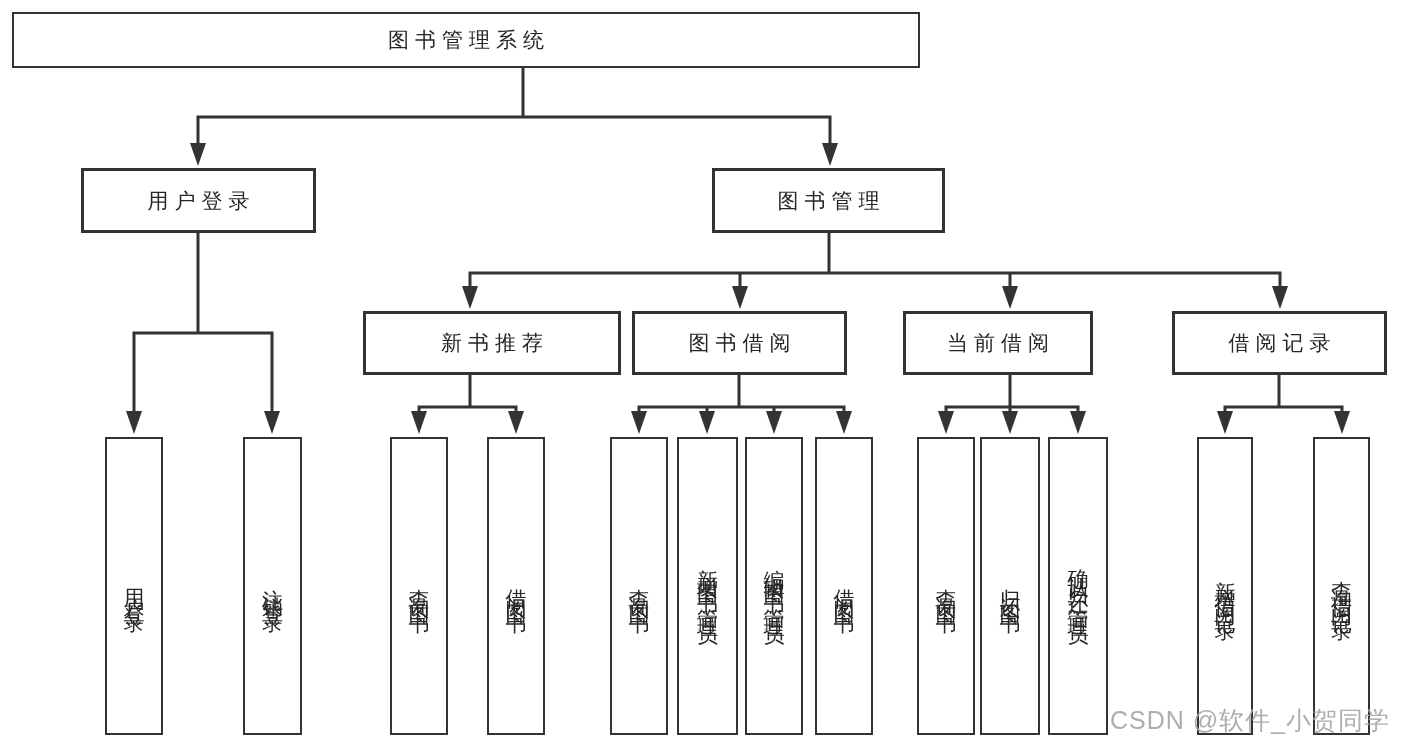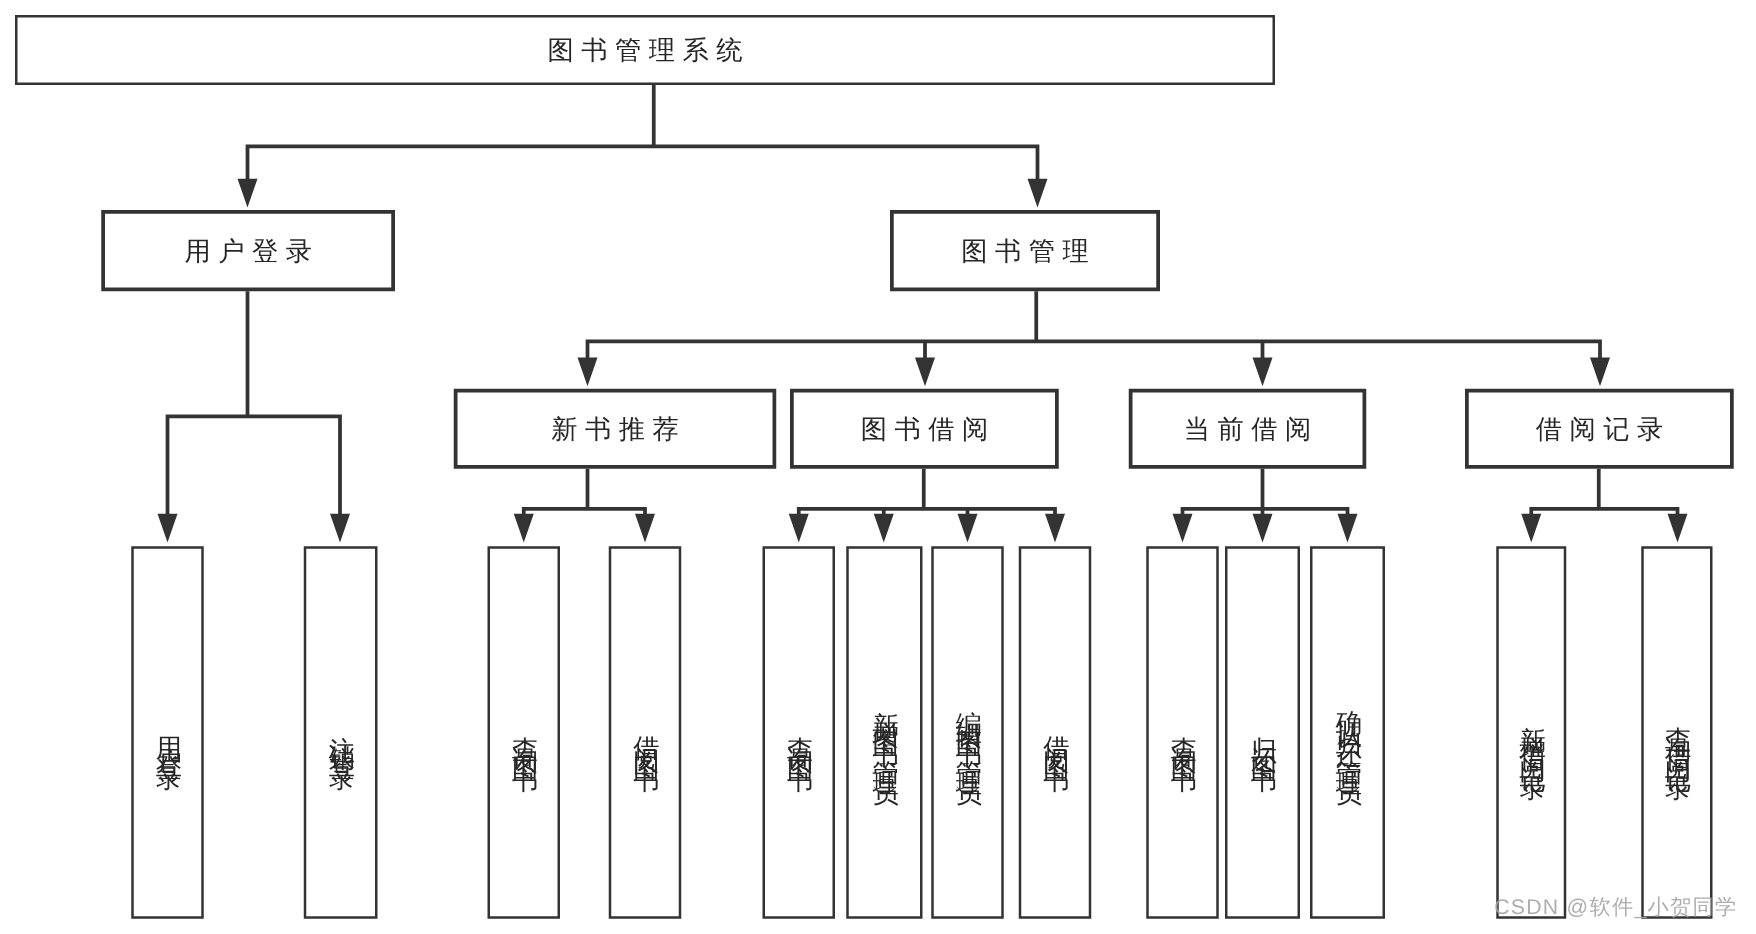--- a/index.html
+++ b/index.html
@@ -46,24 +46,24 @@
     writing-mode: vertical-rl;
     text-orientation: mixed;
     letter-spacing: 8px;
     font-size: 21px;
     border-width: 2px;
     padding-left: 0;
     padding-top: 4px;
     white-space: normal;
   }
   
-  #n-root           { left: 12px;   top: 12px;  width: 1008px; height: 56px; border-width: 2px; }
+  #n-root           { left: 12px;   top: 12px;  width: 908px; height: 56px; border-width: 2px; }
   
   #n-user-login     { left: 81px;   top: 168px; width: 235px;  height: 65px; }
-  #n-book-mgmt      { left: 712px;  top: 168px; width: 216px;  height: 65px; }
+  #n-book-mgmt      { left: 712px;  top: 168px; width: 233px;  height: 65px; }
   
   #n-new-book-rec   { left: 363px;  top: 311px; width: 258px;  height: 64px; }
   #n-book-borrow    { left: 632px;  top: 311px; width: 215px;  height: 64px; }
   #n-current-borrow { left: 903px;  top: 311px; width: 190px;  height: 64px; }
   #n-borrow-record  { left: 1172px; top: 311px; width: 215px;  height: 64px; }
   
   #n-leaf-user-login  { left: 105px;  top: 437px; width: 58px; height: 298px; }
   #n-leaf-logout      { left: 243px;  top: 437px; width: 59px; height: 298px; }
   #n-leaf-nbr-query   { left: 390px;  top: 437px; width: 58px; height: 298px; }
   #n-leaf-nbr-borrow  { left: 487px;  top: 437px; width: 58px; height: 298px; }
@@ -74,21 +74,21 @@
   #n-leaf-cb-query    { left: 917px;  top: 437px; width: 58px; height: 298px; }
   #n-leaf-cb-return   { left: 980px;  top: 437px; width: 60px; height: 298px; }
   #n-leaf-cb-confirm  { left: 1048px; top: 437px; width: 60px; height: 298px; }
   #n-leaf-br-add      { left: 1197px; top: 437px; width: 56px; height: 298px; }
   #n-leaf-br-query    { left: 1313px; top: 437px; width: 57px; height: 298px; }
   .watermark {
     position: absolute;
     right: 15px;
     bottom: 10px;
     z-index: 3;
-    font-size: 17px;
+    font-size: 25px;
     letter-spacing: 1px;
     color: var(--watermark);
     opacity: 0.9;
   }
 </style>
 </head>
 <body>
 
 <div class="stage">
 

